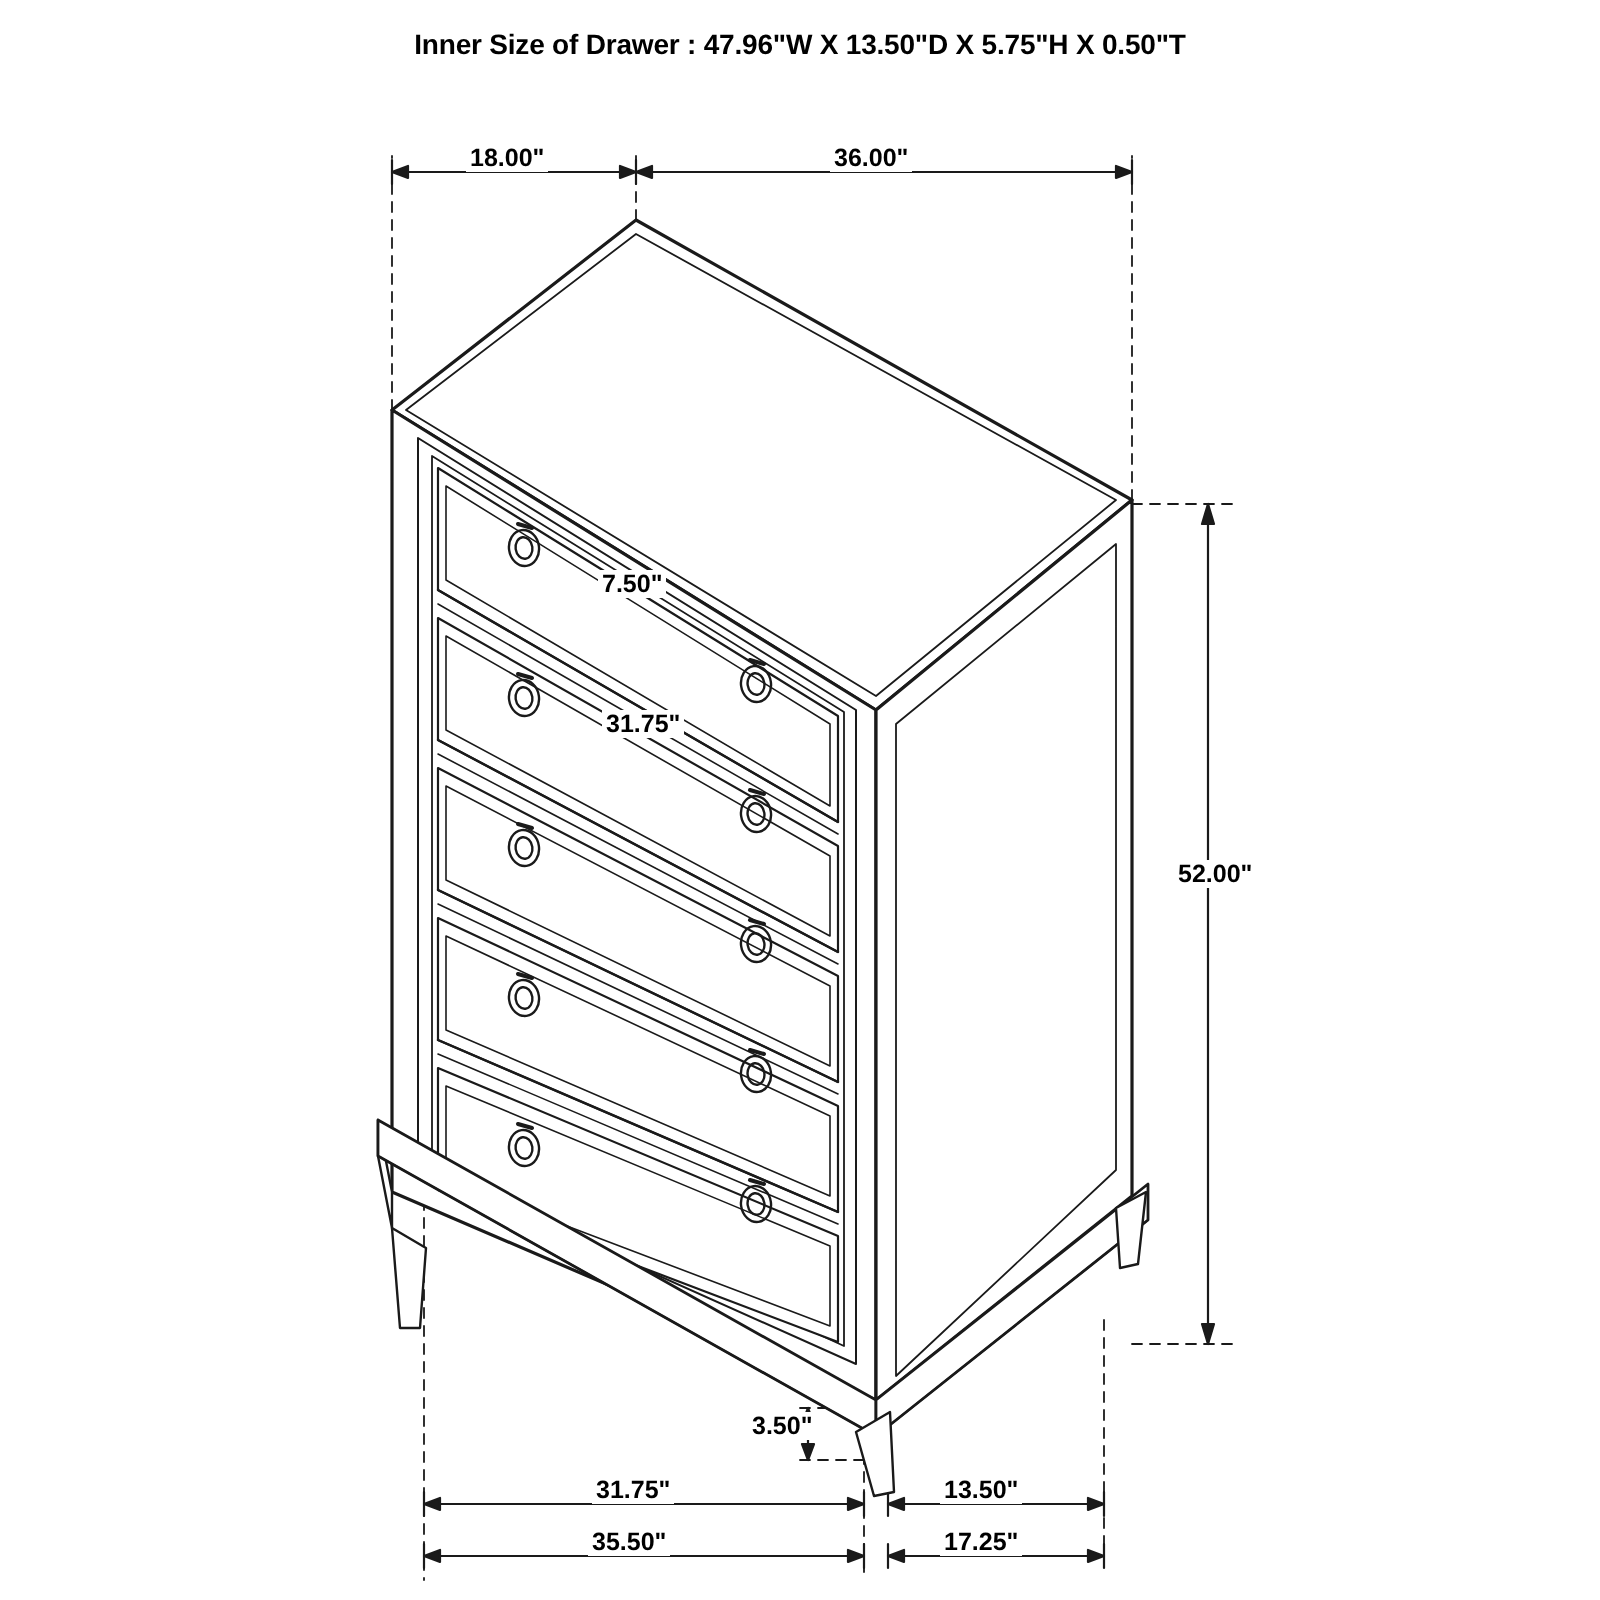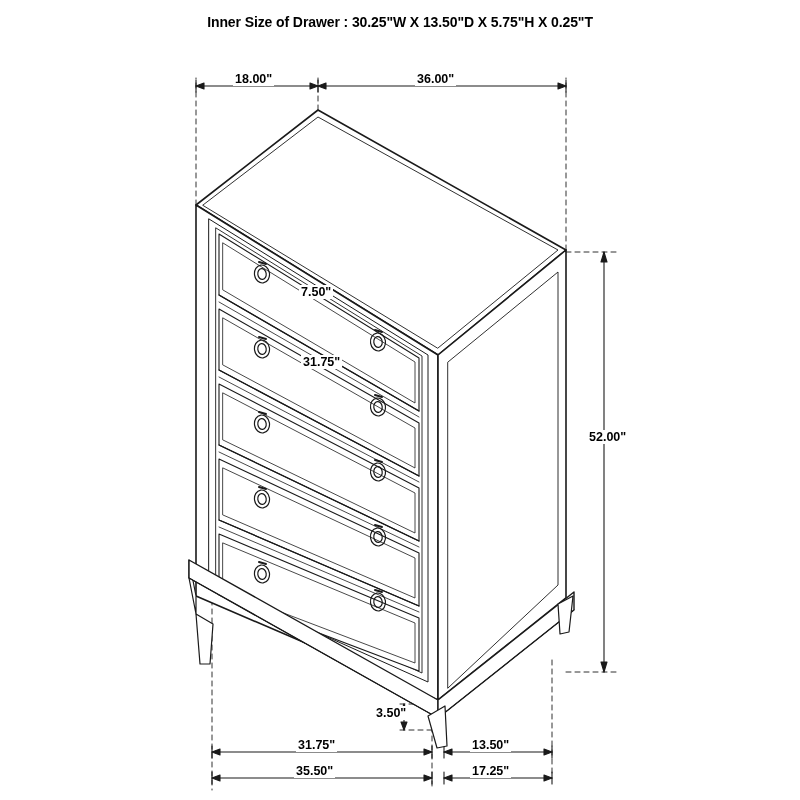--- a/index.html
+++ b/index.html
@@ -45,21 +45,21 @@
   }
   .dimlabel.vert {
     font-size: 12.5px;
   }
 </style>
 </head>
 <body>
 
 <div id="canvas">
 
-  <div id="title">Inner Size of Drawer : 30.25"W X 13.50"D X 5.75"H X 0.25"T</div>
+  <div id="title">Inner Size of Drawer : 47.96"W X 13.50"D X 5.75"H X 0.50"T</div>
 
   <svg id="drawing" width="800" height="800" viewBox="0 0 800 800">
     <g fill="none" stroke="#1a1a1a" stroke-width="1.3" stroke-linejoin="round" stroke-linecap="round">
 
       <g stroke="#1a1a1a" stroke-width="0.9" stroke-dasharray="5,4">
 
         <line x1="196" y1="205" x2="196" y2="78"></line>
         <line x1="318" y1="110" x2="318" y2="78"></line>
         <line x1="566" y1="250" x2="566" y2="78"></line>
 

